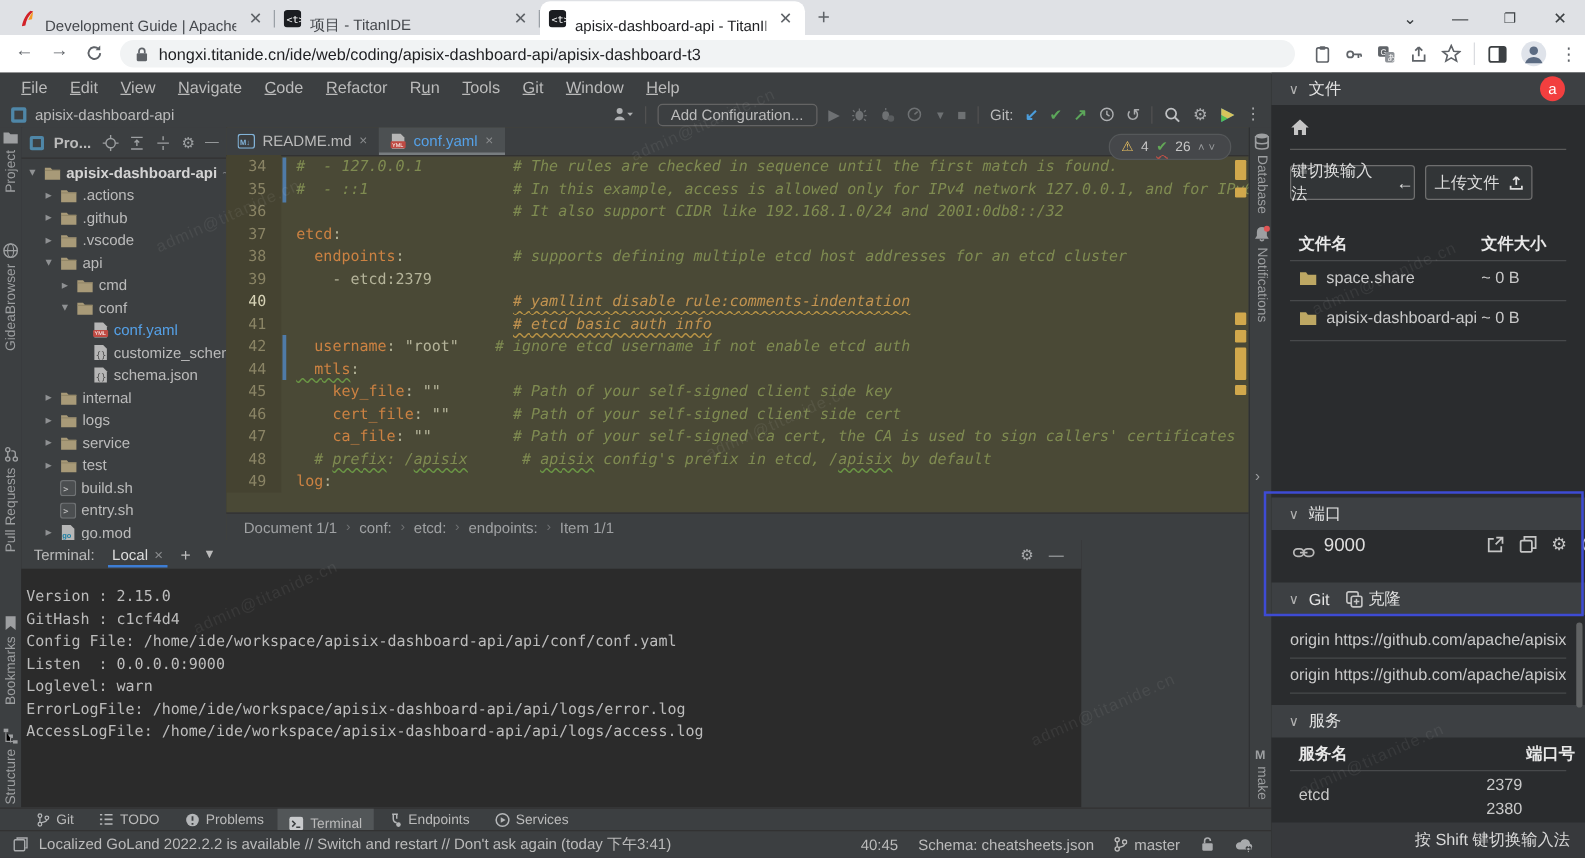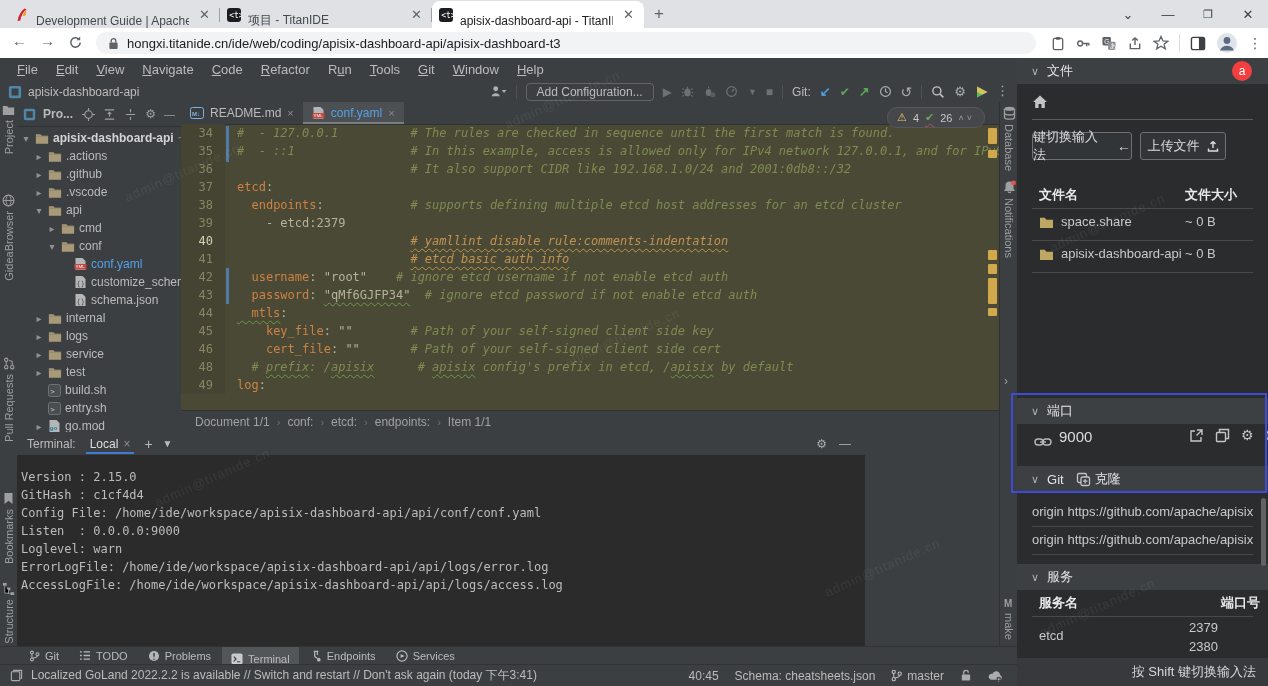--- a/index.html
+++ b/index.html
@@ -597,24 +597,24 @@
       <div class="abs code" id="code">
           <div class="cl"><div class="gut">34</div><div class="src"><span class="tk-c">#  - 127.0.0.1          # The rules are checked in sequence until the first match is found.</span></div></div>
           <div class="cl"><div class="gut">35</div><div class="src"><span class="tk-c">#  - ::1                # In this example, access is allowed only for IPv4 network 127.0.0.1, and for IPv6 net</span></div></div>
           <div class="cl"><div class="gut">36</div><div class="src"><span class="tk-c">                        # It also support CIDR like 192.168.1.0/24 and 2001:0db8::/32</span></div></div>
           <div class="cl"><div class="gut">37</div><div class="src"><span class="tk-k">etcd</span><span class="tk-p">:</span></div></div>
           <div class="cl"><div class="gut">38</div><div class="src"><span class="tk-p">  </span><span class="tk-k">endpoints</span><span class="tk-p">:            </span><span class="tk-c"># supports defining multiple etcd host addresses for an etcd cluster</span></div></div>
           <div class="cl"><div class="gut">39</div><div class="src"><span class="tk-p">    - etcd:2379</span></div></div>
           <div class="cl"><div class="gut cur">40</div><div class="src"><span class="tk-p">                        </span><span class="tk-cw"># yamllint disable rule:comments-indentation</span></div></div>
           <div class="cl"><div class="gut">41</div><div class="src"><span class="tk-p">                        </span><span class="tk-cw"># etcd basic auth info</span></div></div>
           <div class="cl"><div class="gut">42</div><div class="src"><span class="tk-p">  </span><span class="tk-k">username</span><span class="tk-p">: </span><span class="tk-s">"root"</span><span class="tk-p">    </span><span class="tk-c"># ignore etcd username if not enable etcd auth</span></div></div>
-          <div class="cl"><div class="gut">43</div><div class="src"><span class="tk-p">  </span><span class="tk-k">password</span><span class="tk-p">: </span><span class="tk-sw">"qMf6GJFP34"</span><span class="tk-p">  </span><span class="tk-c"># ignore etcd password if not enable etcd auth</span></div></div>
           <div class="cl"><div class="gut">44</div><div class="src"><span class="tk-kw">  mtls</span><span class="tk-p">:</span></div></div>
           <div class="cl"><div class="gut">45</div><div class="src"><span class="tk-p">    </span><span class="tk-k">key_file</span><span class="tk-p">: </span><span class="tk-s">""</span><span class="tk-p">        </span><span class="tk-c"># Path of your self-signed client side key</span></div></div>
           <div class="cl"><div class="gut">46</div><div class="src"><span class="tk-p">    </span><span class="tk-k">cert_file</span><span class="tk-p">: </span><span class="tk-s">""</span><span class="tk-p">       </span><span class="tk-c"># Path of your self-signed client side cert</span></div></div>
+          <div class="cl"><div class="gut">47</div><div class="src"><span class="tk-p">    </span><span class="tk-k">ca_file</span><span class="tk-p">: </span><span class="tk-s">""</span><span class="tk-p">         </span><span class="tk-c"># Path of your self-signed ca cert, the CA is used to sign callers' certificates</span></div></div>
           <div class="cl"><div class="gut">48</div><div class="src"><span class="tk-p">  </span><span class="tk-c"># </span><span class="tk-cu">prefix</span><span class="tk-c">: /</span><span class="tk-cu">apisix</span><span class="tk-c">      # </span><span class="tk-cu">apisix</span><span class="tk-c"> config's prefix in etcd, /</span><span class="tk-cu">apisix</span><span class="tk-c"> by default</span></div></div>
           <div class="cl"><div class="gut">49</div><div class="src"><span class="tk-k">log</span><span class="tk-p">:</span></div></div>
         </div>
       <div class="abs chbar" style="top:24px;height:36px;"></div>
       <div class="abs chbar" style="top:166px;height:36px;"></div>
       <div id="stripes">
           <div class="abs stripe" style="top: 26px; height: 16px;"></div>
           <div class="abs stripe" style="top: 48px; height: 8px;"></div>
           <div class="abs stripe" style="top: 148px; height: 10px;"></div>
           <div class="abs stripe" style="top: 162px; height: 10px;"></div>

